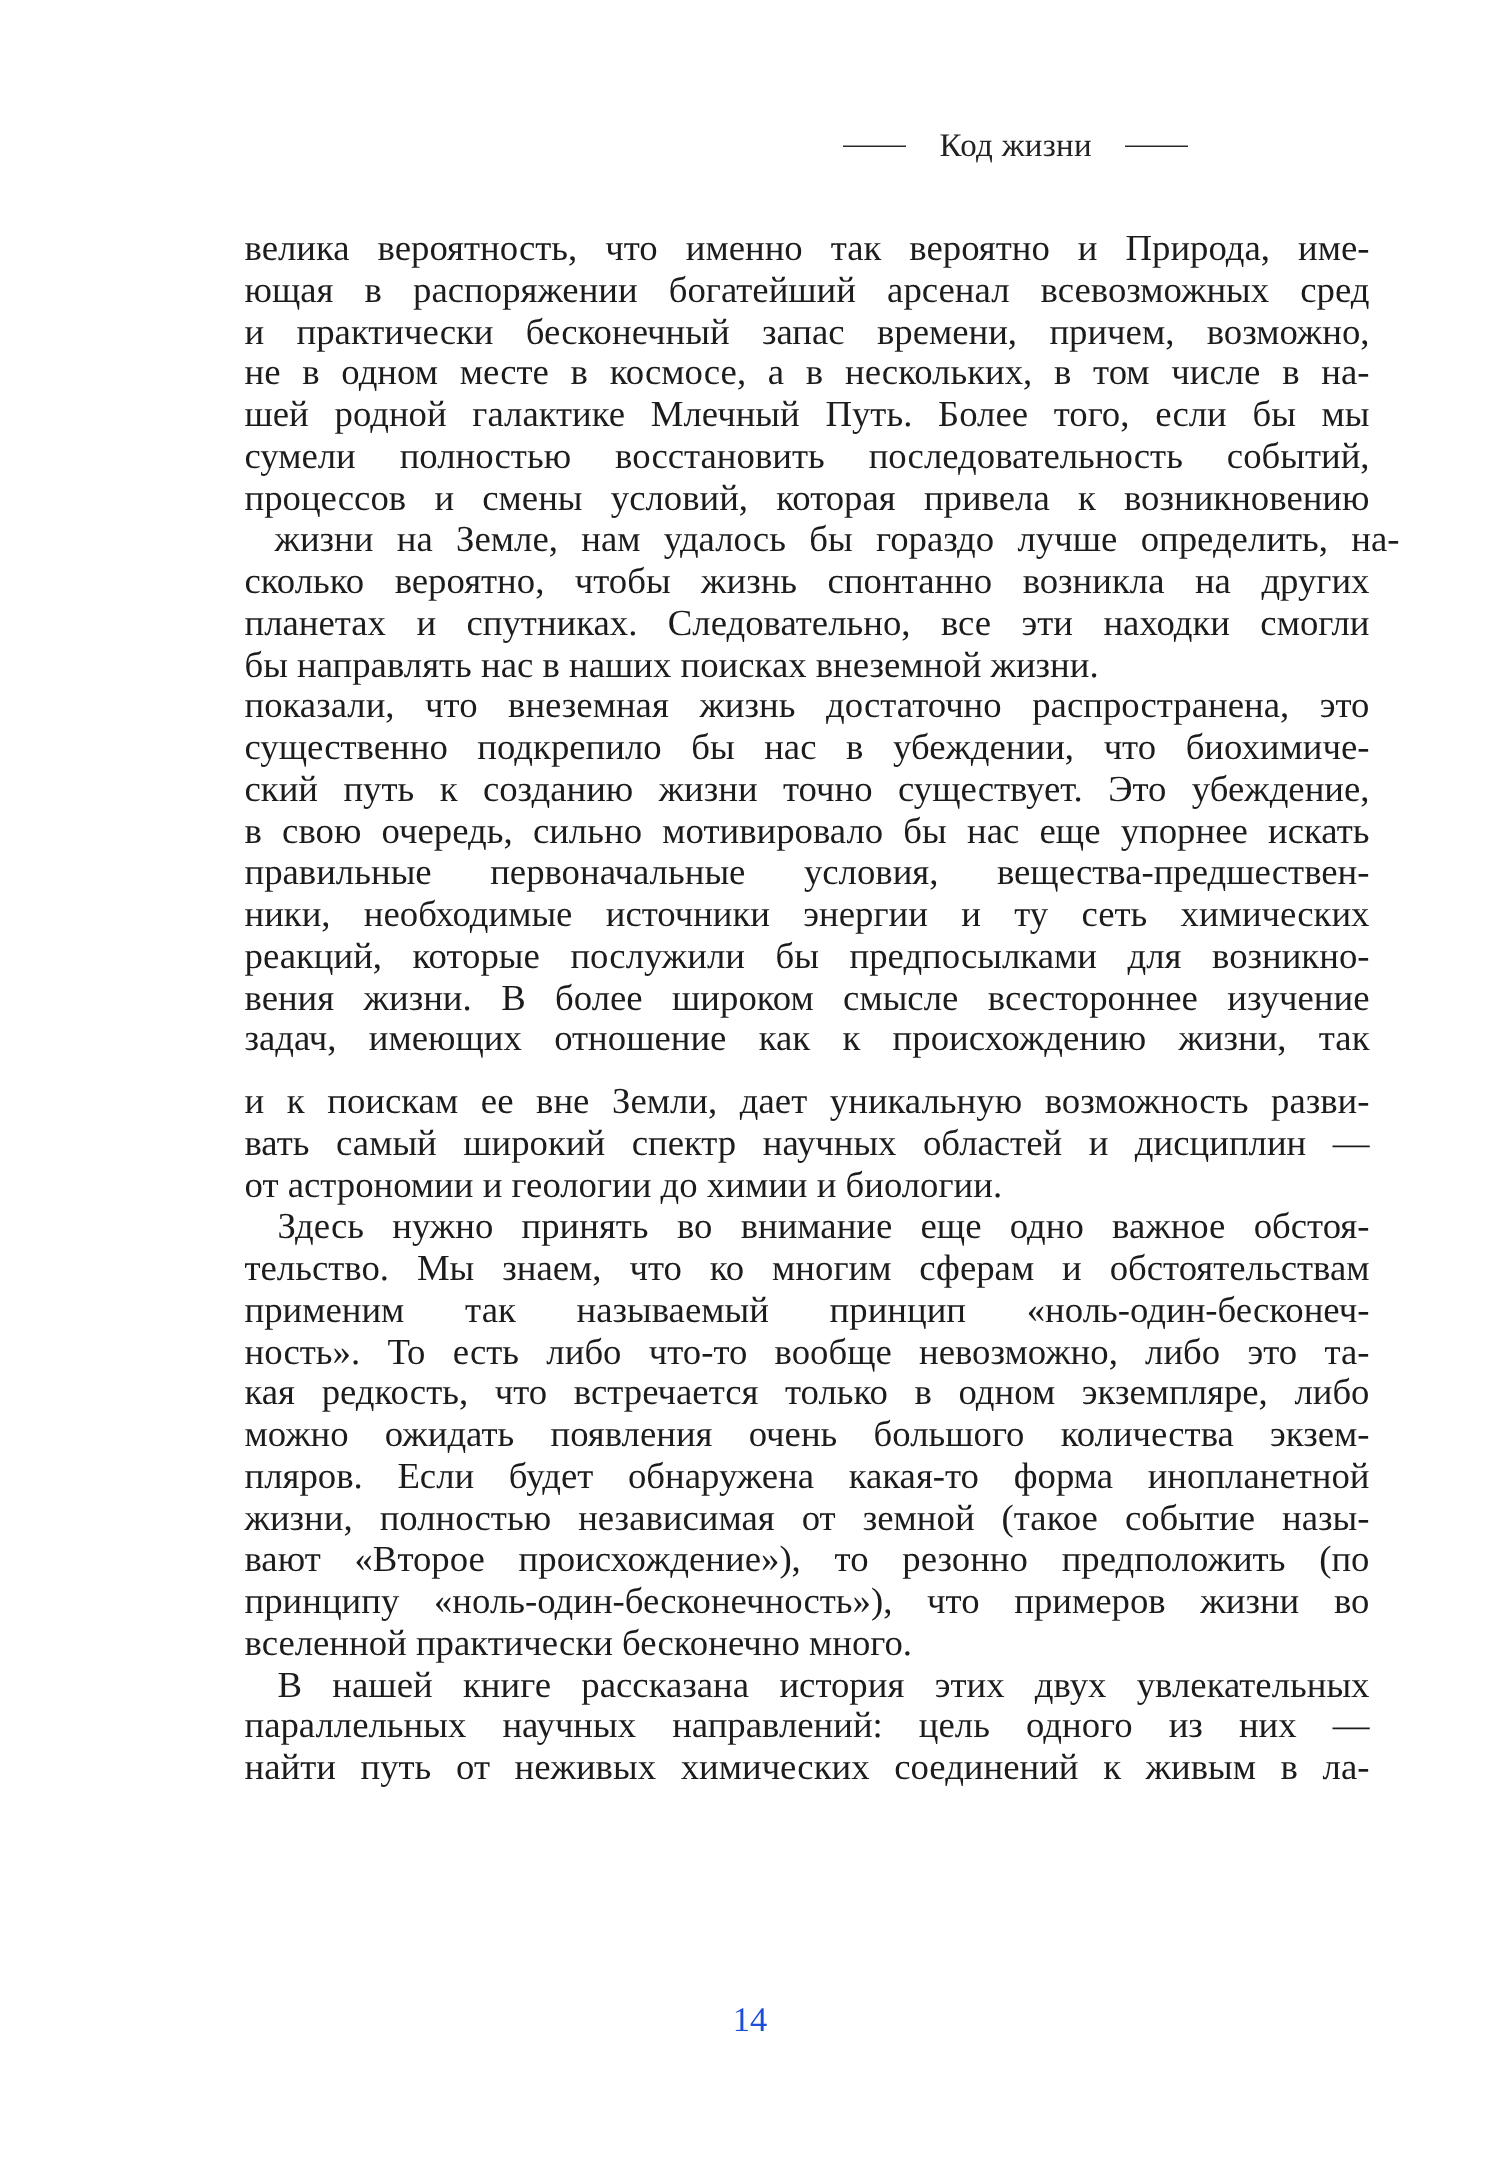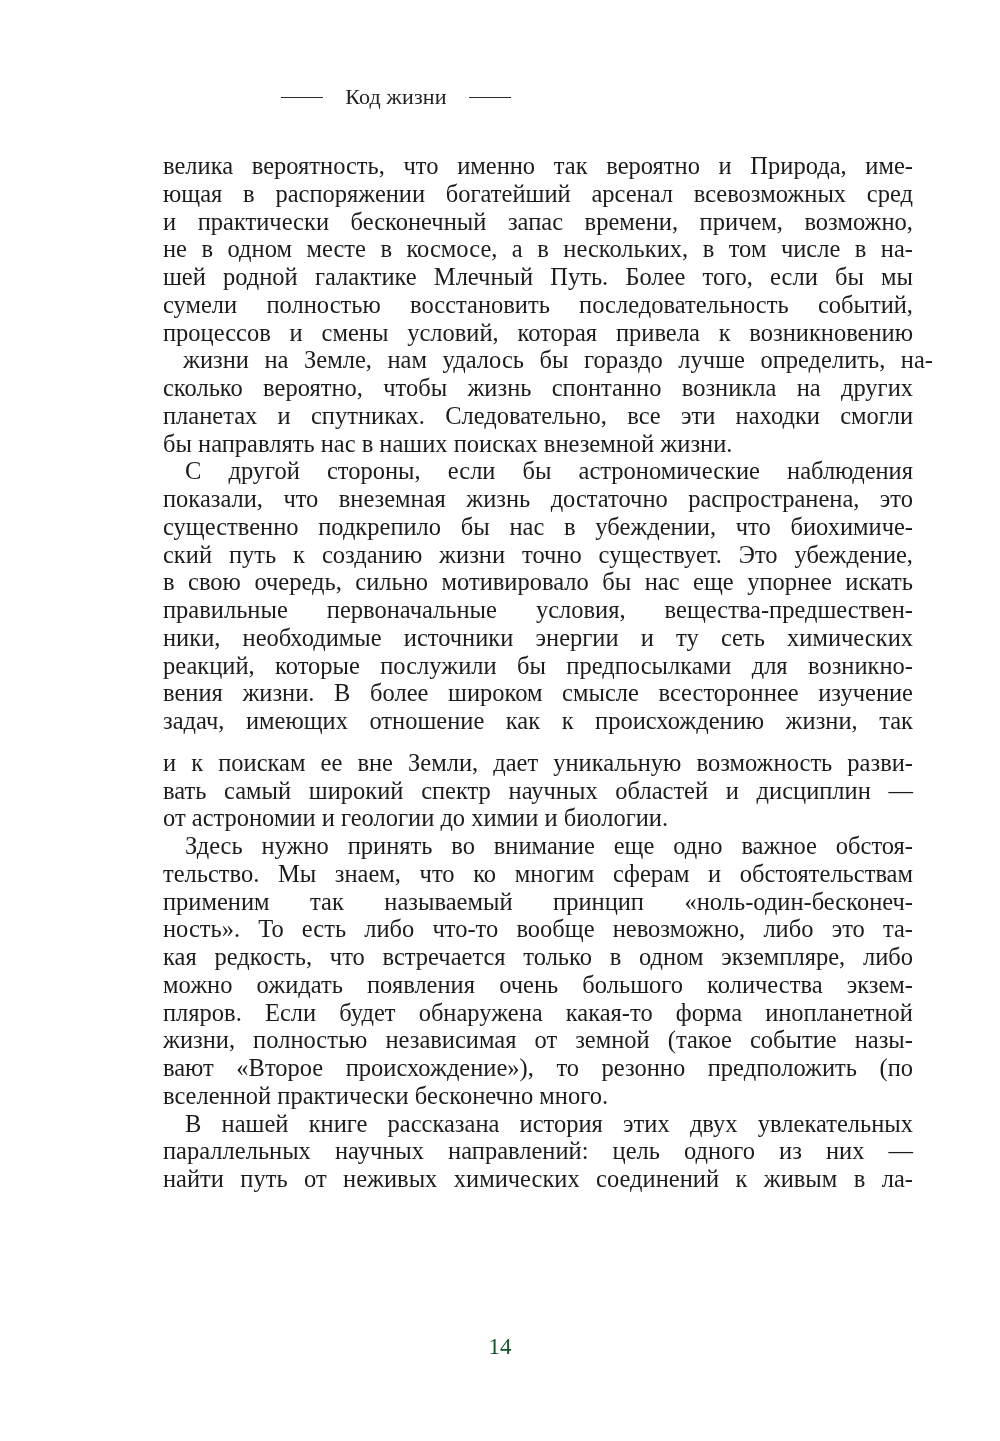--- a/index.html
+++ b/index.html
@@ -14,21 +14,21 @@
       overflow: hidden;
       font-family: "Liberation Serif", "DejaVu Serif", serif;
       color: #1c1c1c;
     }
     .running-header {
       position: absolute;
       top: 82px;
       left: 0;
       width: 792px;
       display: flex;
-      justify-content: center;
+      justify-content: flex-end;
       align-items: center;
       gap: 22px;
     }
     .header-rule {
       width: 42px;
       height: 0;
       border-top: 1.6px solid #2a2a2a;
     }
     .header-title {
       font-size: 22px;
@@ -59,21 +59,21 @@
       text-indent: 22px;
     }
     .page-number {
       position: absolute;
       top: 1332px;
       left: 0;
       width: 1000px;
       text-align: center;
       font-size: 23px;
       line-height: 30px;
-      color: #14532d;
+      color: #1d4ed8;
     }
   </style>
 </head>
 <body>
 
 <div class="running-header">
   <span class="header-rule"></span>
   <span class="header-title">Код жизни</span>
   <span class="header-rule"></span>
 </div>
@@ -83,21 +83,20 @@
     <span class="line" style="display: block; width: 750px;">ющая в распоряжении богатейший арсенал всевозможных сред</span>
     <span class="line" style="display: block; width: 750px;">и практически бесконечный запас времени, причем, возможно,</span>
     <span class="line" style="display: block; width: 750px;">не в одном месте в космосе, а в нескольких, в том числе в на-</span>
     <span class="line" style="display: block; width: 750px;">шей родной галактике Млечный Путь. Более того, если бы мы</span>
     <span class="line" style="display: block; width: 750px;">сумели полностью восстановить последовательность событий,</span>
     <span class="line" style="display: block; width: 750px;">процессов и смены условий, которая привела к возникновению</span>
     <span class="line" style="display: block; width: 750px; margin-left: 20px;">жизни на Земле, нам удалось бы гораздо лучше определить, на-</span>
     <span class="line" style="display: block; width: 750px;">сколько вероятно, чтобы жизнь спонтанно возникла на других</span>
     <span class="line" style="display: block; width: 750px;">планетах и спутниках. Следовательно, все эти находки смогли</span>
     <span class="line last" style="display: block; width: 750px;">бы направлять нас в наших поисках внеземной жизни.</span>
-    <span class="line indent" style="display: block; width: 750px;">С другой стороны, если бы астрономические наблюдения</span>
     <span class="line" style="display: block; width: 750px;">показали, что внеземная жизнь достаточно распространена, это</span>
     <span class="line" style="display: block; width: 750px;">существенно подкрепило бы нас в убеждении, что биохимиче-</span>
     <span class="line" style="display: block; width: 750px;">ский путь к созданию жизни точно существует. Это убеждение,</span>
     <span class="line" style="display: block; width: 750px;">в свою очередь, сильно мотивировало бы нас еще упорнее искать</span>
     <span class="line" style="display: block; width: 750px;">правильные первоначальные условия, вещества-предшествен-</span>
     <span class="line" style="display: block; width: 750px;">ники, необходимые источники энергии и ту сеть химических</span>
     <span class="line" style="display: block; width: 750px;">реакций, которые послужили бы предпосылками для возникно-</span>
     <span class="line" style="display: block; width: 750px;">вения жизни. В более широком смысле всестороннее изучение</span>
     <span class="line" style="display: block; width: 750px;">задач, имеющих отношение как к происхождению жизни, так</span>
     <span class="line" style="display: block; width: 750px; margin-top: 14px;">и к поискам ее вне Земли, дает уникальную возможность разви-</span>
@@ -105,19 +104,20 @@
     <span class="line last" style="display: block; width: 750px;">от астрономии и геологии до химии и биологии.</span>
     <span class="line indent" style="display: block; width: 750px;">Здесь нужно принять во внимание еще одно важное обстоя-</span>
     <span class="line" style="display: block; width: 750px;">тельство. Мы знаем, что ко многим сферам и обстоятельствам</span>
     <span class="line" style="display: block; width: 750px;">применим так называемый принцип «ноль-один-бесконеч-</span>
     <span class="line" style="display: block; width: 750px;">ность». То есть либо что-то вообще невозможно, либо это та-</span>
     <span class="line" style="display: block; width: 750px;">кая редкость, что встречается только в одном экземпляре, либо</span>
     <span class="line" style="display: block; width: 750px;">можно ожидать появления очень большого количества экзем-</span>
     <span class="line" style="display: block; width: 750px;">пляров. Если будет обнаружена какая-то форма инопланетной</span>
     <span class="line" style="display: block; width: 750px;">жизни, полностью независимая от земной (такое событие назы-</span>
     <span class="line" style="display: block; width: 750px;">вают «Второе происхождение»), то резонно предположить (по</span>
+    <span class="line" style="display: block; width: 750px;">принципу «ноль-один-бесконечность»), что примеров жизни во</span>
     <span class="line last" style="display: block; width: 750px;">вселенной практически бесконечно много.</span>
     <span class="line indent" style="display: block; width: 750px;">В нашей книге рассказана история этих двух увлекательных</span>
     <span class="line" style="display: block; width: 750px;">параллельных научных направлений: цель одного из них —</span>
     <span class="line" style="display: block; width: 750px;">найти путь от неживых химических соединений к живым в ла-</span>
   </div>
 
 <div class="page-number">14</div>
 
 </body></html>

